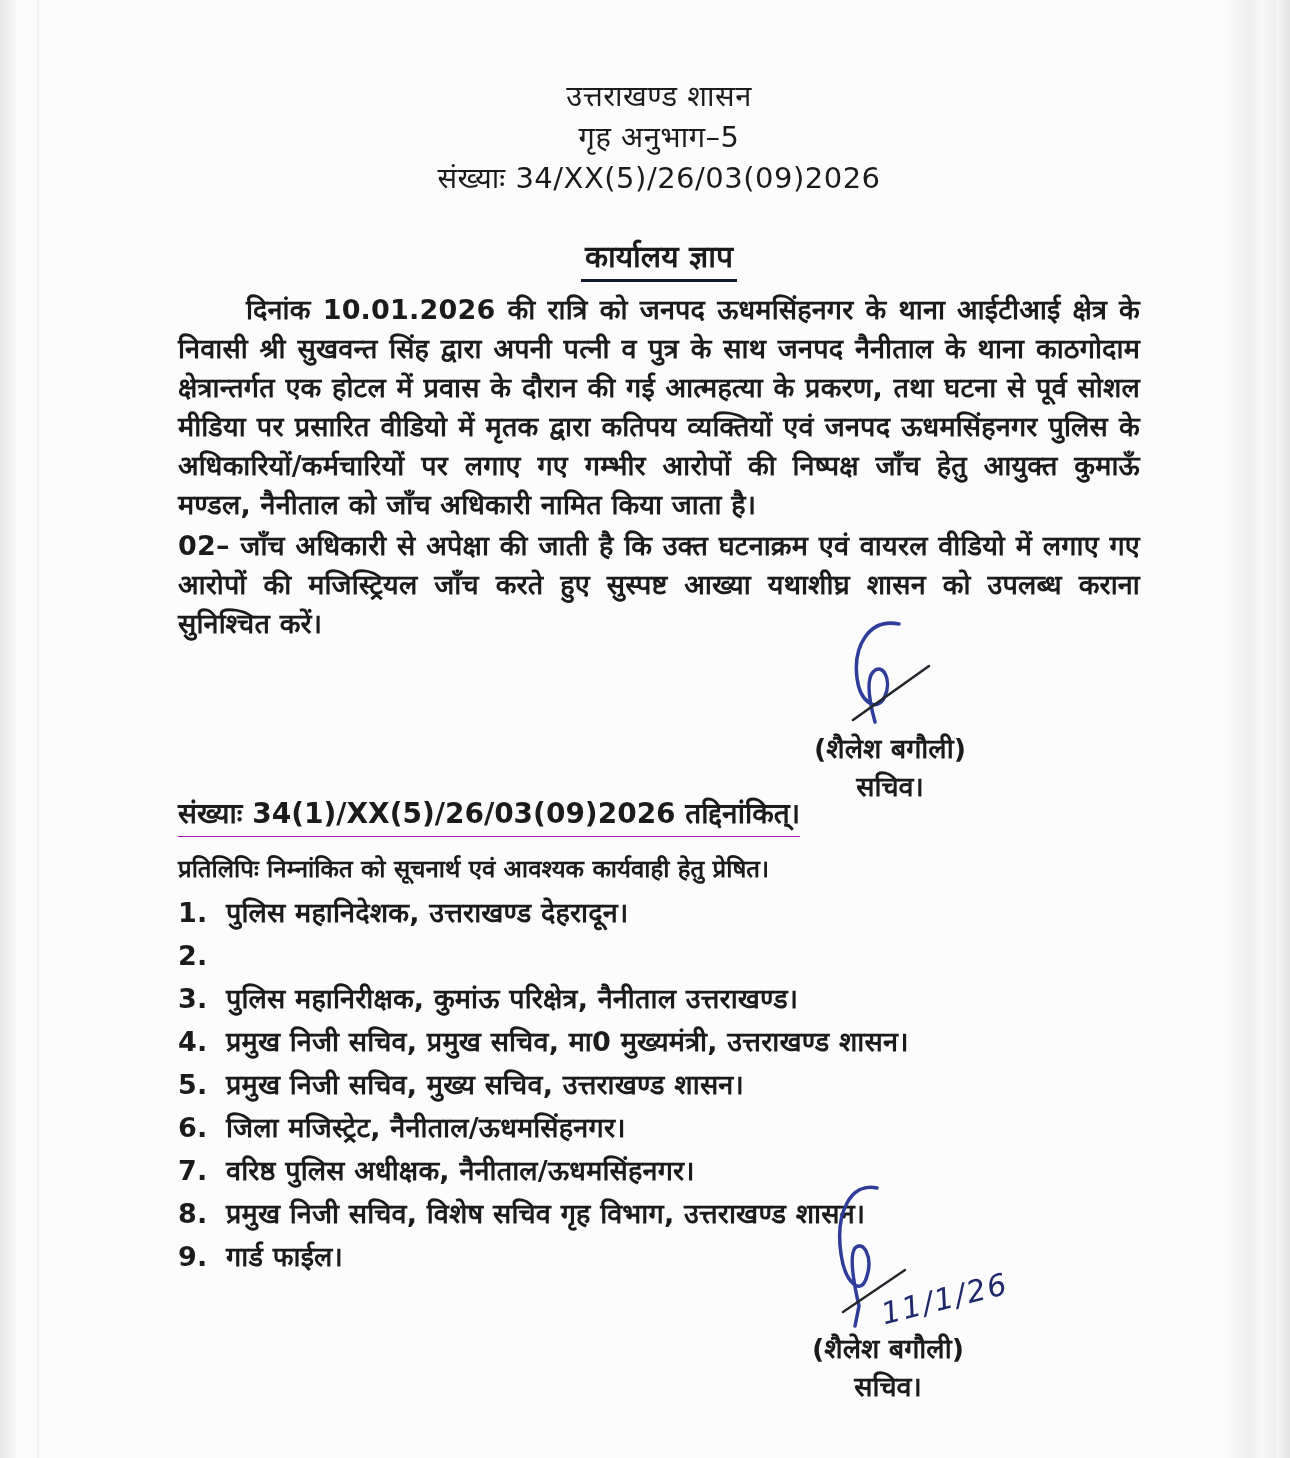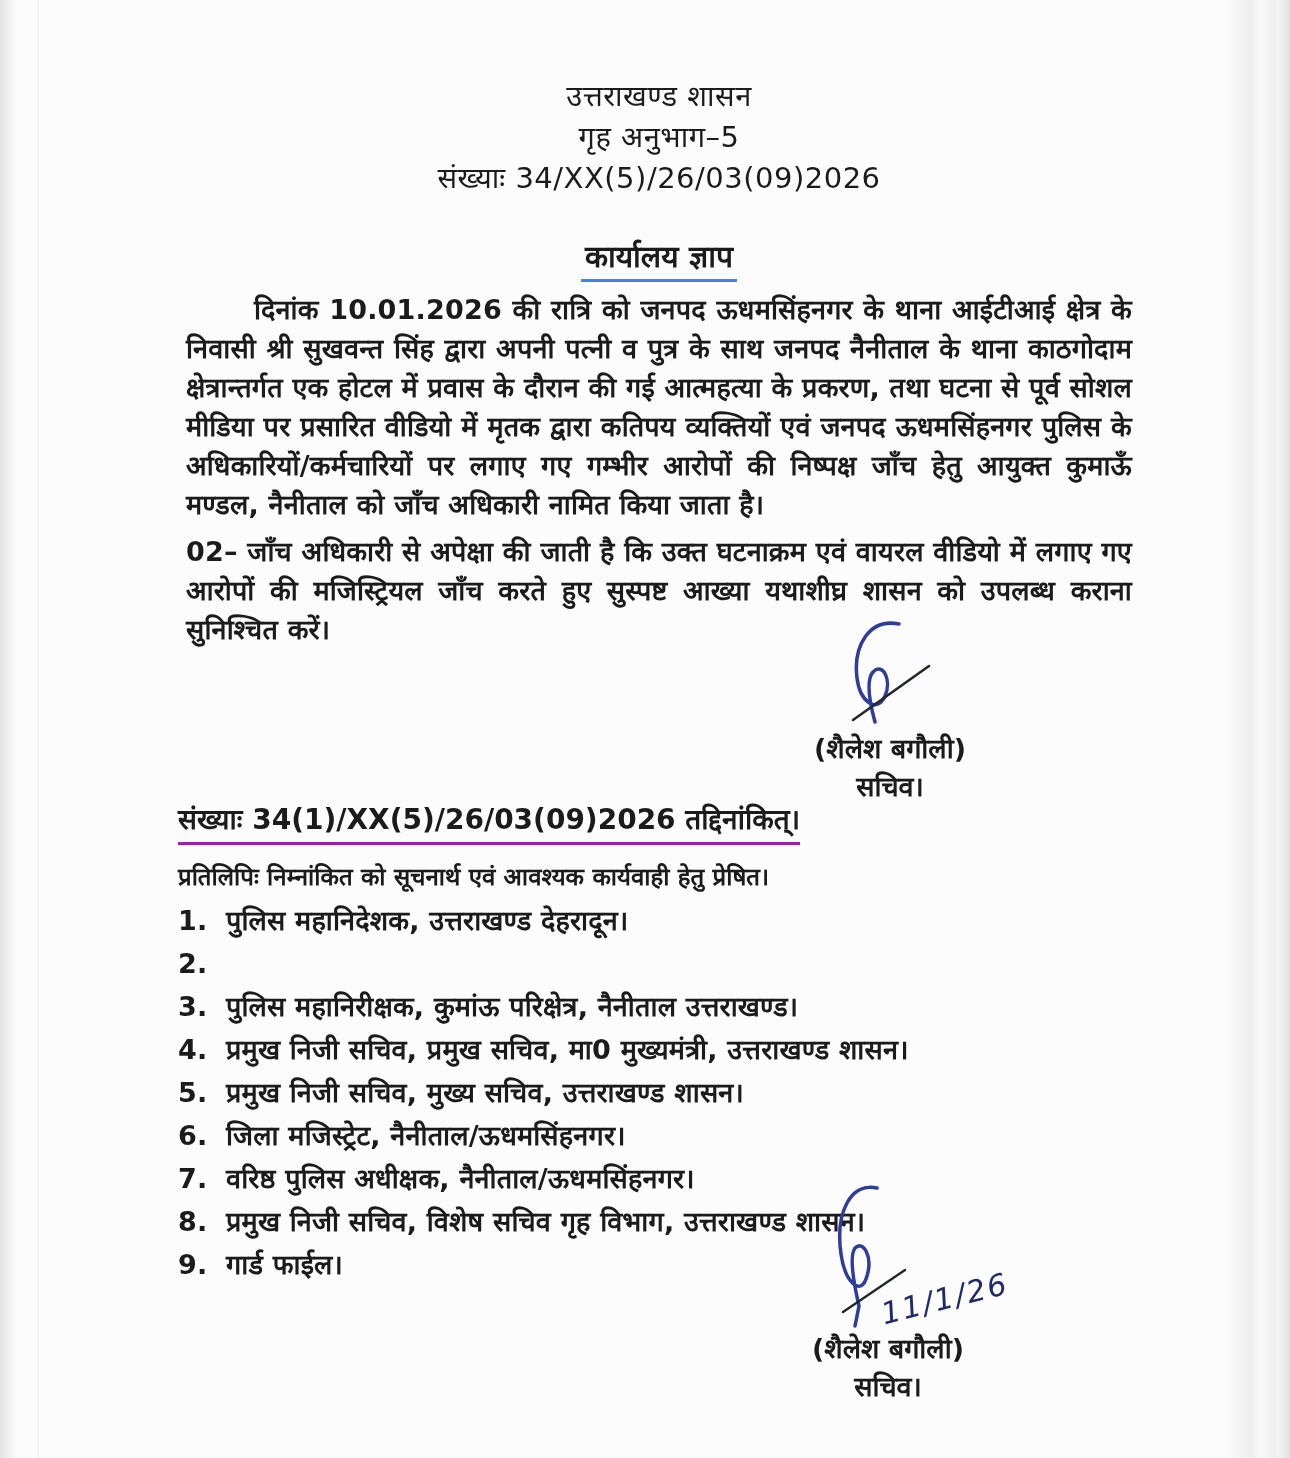--- a/index.html
+++ b/index.html
@@ -37,47 +37,47 @@
   .content {
     position: absolute; left: 178px; top: 0; width: 962px;
   }
 
   .header { padding-top: 76px; text-align: center; font-weight: 400; }
   .header div { line-height: 41px; font-size: 29px; letter-spacing: 0.5px; }
 
   .memo-title { margin-top: 36px; text-align: center; }
   .memo-title span {
     display: inline-block; font-size: 30px; font-weight: 700;
-    border-bottom: 3px solid #3b82f6; padding: 0 4px 3px 4px;
+    border-bottom: 3px solid #0f172a; padding: 0 4px 3px 4px;
   }
 
   .para {
     font-size: 27px; font-weight: 700; line-height: 39px;
-    text-align: justify; margin: 8px; letter-spacing: 0.2px;
+    text-align: justify; margin: 0; letter-spacing: 0.2px;
   }
   .para-1 { margin-top: 8px; text-indent: 68px; }
   .para-2 { margin-top: 2px; }
 
   .sig-block {
     position: absolute; width: 240px; text-align: center;
     font-weight: 700; font-size: 27px; line-height: 38px;
   }
   .sig-top { left: 770px; top: 618px; }
   .sig-bottom { left: 768px; top: 1182px; }
   .sig-scribble { display: block; margin: 0 auto; }
   .hand-date {
     position: absolute; left: 112px; top: 98px;
     font-style: italic; font-size: 30px; font-weight: 400;
     color: #202a6b; transform: rotate(-14deg);
     letter-spacing: 2px; white-space: nowrap;
   }
 
   .ref-line { margin-top: 150px; font-size: 28px; font-weight: 700; }
   .ref-line span {
-    display: inline-block; border-bottom: 3px solid #a21caf; padding-bottom: 5px;
+    display: inline-block; border-bottom: 1px solid #a21caf; padding-bottom: 5px;
   }
   .copy-line { margin-top: 14px; font-size: 24px; font-weight: 700; }
 
   .recipients { list-style: none; margin: 14px 0 0 0; padding: 0; }
   .recipients li {
     display: flex; gap: 14px;
     font-size: 27px; font-weight: 700; line-height: 30px;
     margin-top: 13px; letter-spacing: 0.2px;
   }
   .recipients .num { min-width: 34px; }

